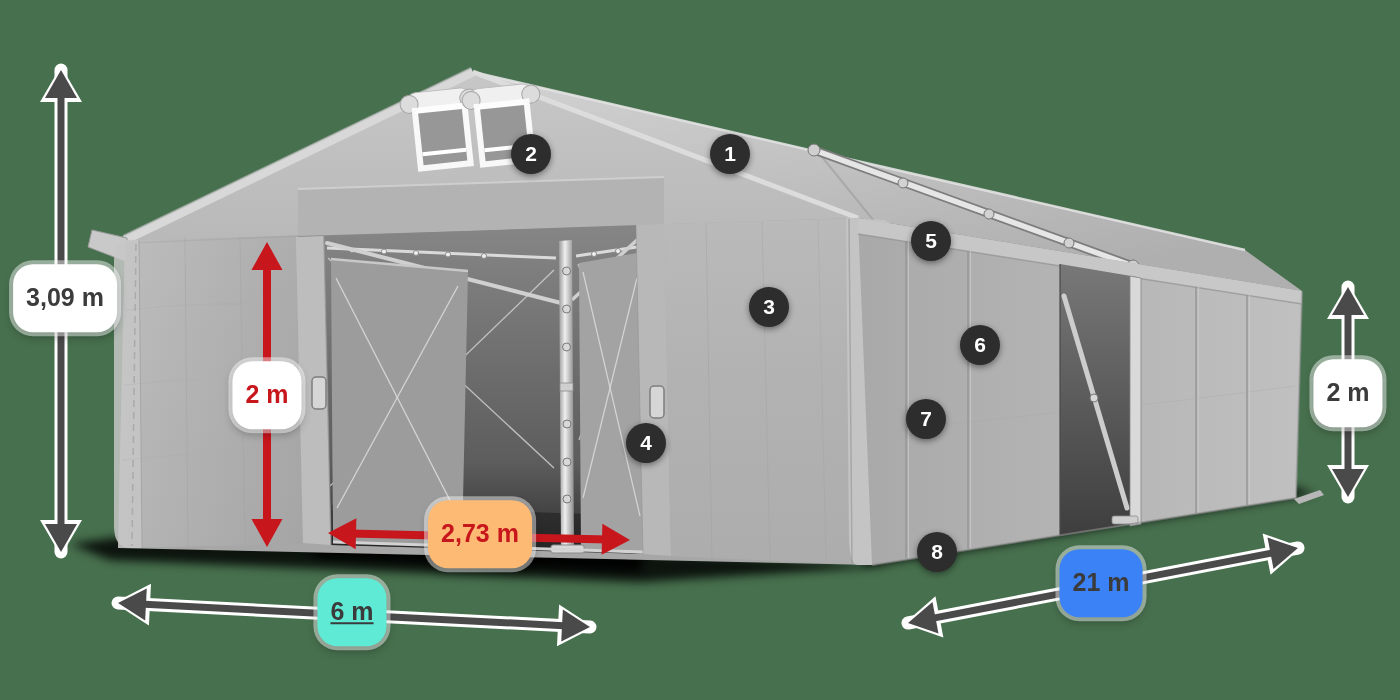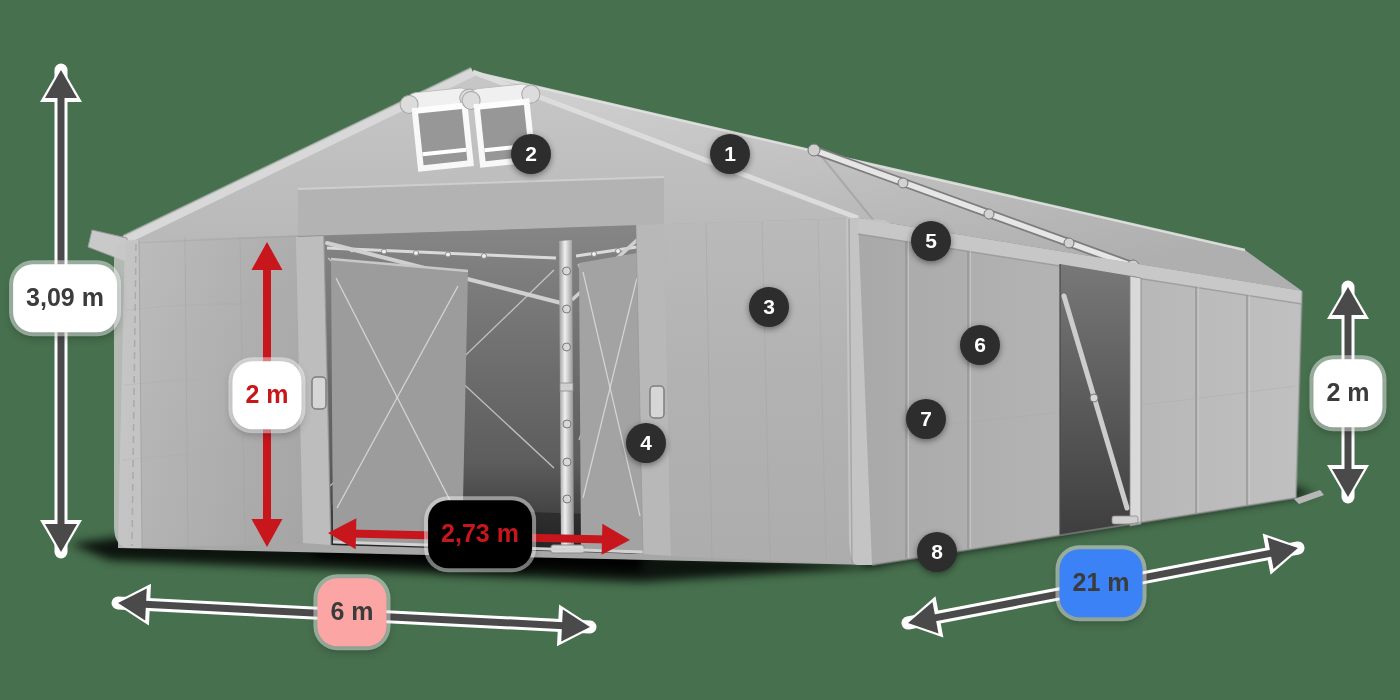--- a/index.html
+++ b/index.html
@@ -282,22 +282,22 @@
           <line x1="1348" y1="475" x2="1348" y2="309" stroke="#4a4a4a" stroke-width="7"></line>
           <polygon points="1348,287 1364,315 1332,315" fill="#4a4a4a"></polygon>
           <polygon points="1348,497 1332,469 1364,469" fill="#4a4a4a"></polygon>
         </g>
       </g>
   </svg>
 
   <div id="overlay">
       <div class="pill" style="left: 65px; top: 298px; background: rgb(255, 255, 255); color: rgb(59, 59, 59);">3,09 m</div>
       <div class="pill" style="left: 267px; top: 395px; background: rgb(255, 255, 255); color: rgb(200, 22, 29);">2 m</div>
-      <div class="pill" style="left: 480px; top: 534px; background: #000000; color: rgb(200, 22, 29); text-align: right;">2,73 m</div>
-      <div class="pill" style="left: 352px; top: 612px; background: #fca5a5; color: rgb(59, 59, 59);">6 m</div>
+      <div class="pill" style="left: 480px; top: 534px; background: #fdba74; color: rgb(200, 22, 29); text-align: right;">2,73 m</div>
+      <div class="pill" style="left: 352px; top: 612px; background: #5eead4; color: rgb(59, 59, 59); text-decoration: underline;">6 m</div>
       <div class="pill" style="left: 1101px; top: 583px; background: #3b82f6; color: rgb(59, 59, 59);">21 m</div>
       <div class="pill" style="left: 1348px; top: 393px; background: rgb(255, 255, 255); color: rgb(59, 59, 59);">2 m</div>
       <div class="badge" style="left: 730px; top: 154px; background: rgb(45, 45, 45); color: rgb(255, 255, 255);">1</div>
       <div class="badge" style="left: 531px; top: 154px; background: rgb(45, 45, 45); color: rgb(255, 255, 255);">2</div>
       <div class="badge" style="left: 769px; top: 307px; background: rgb(45, 45, 45); color: rgb(255, 255, 255);">3</div>
       <div class="badge" style="left: 646px; top: 443px; background: rgb(45, 45, 45); color: rgb(255, 255, 255);">4</div>
       <div class="badge" style="left: 931px; top: 241px; background: rgb(45, 45, 45); color: rgb(255, 255, 255);">5</div>
       <div class="badge" style="left: 980px; top: 345px; background: rgb(45, 45, 45); color: rgb(255, 255, 255);">6</div>
       <div class="badge" style="left: 926px; top: 419px; background: rgb(45, 45, 45); color: rgb(255, 255, 255);">7</div>
       <div class="badge" style="left: 937px; top: 552px; background: rgb(45, 45, 45); color: rgb(255, 255, 255);">8</div>

